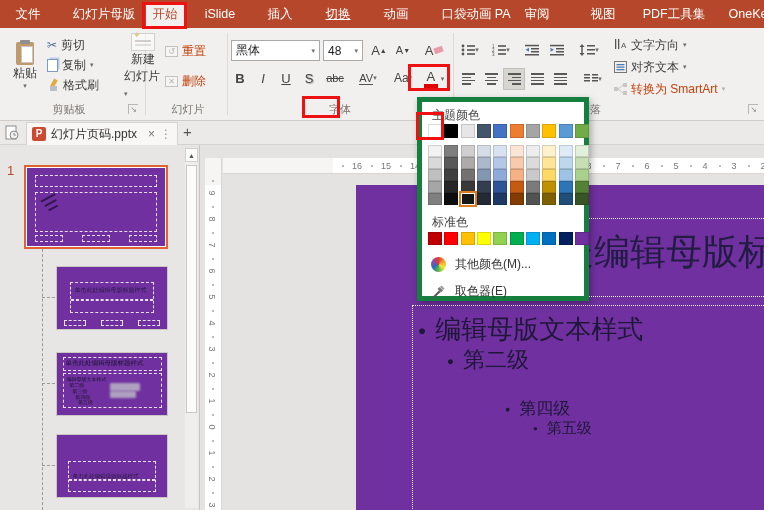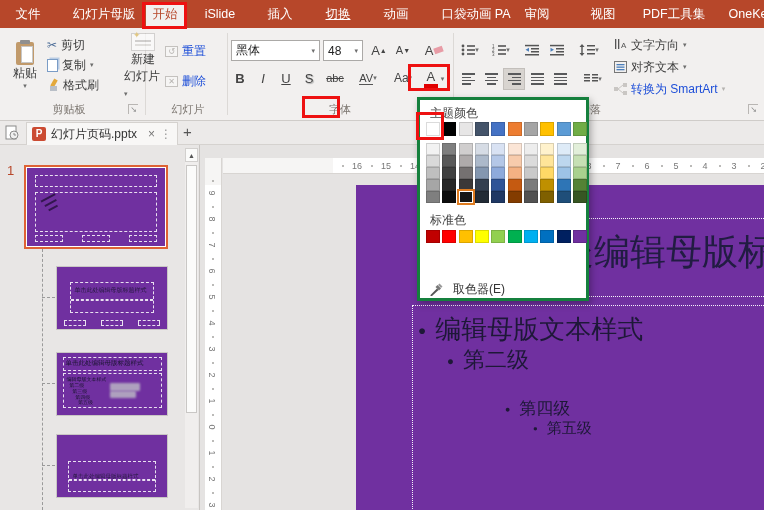--- a/index.html
+++ b/index.html
@@ -9,21 +9,21 @@
   
   .tabbar{position:absolute;left:0;top:0;width:764px;height:28px;background:#B7472A;}
   .rtab{position:absolute;top:0;height:28px;line-height:28px;color:#fff;font-size:12.5px;text-align:center;cursor:default;}
   .rtab.active{background:#F2F0EF;color:#B7472A;top:3px;height:25px;line-height:23px;}
   
   .ribbon{position:absolute;left:0;top:28px;width:764px;height:93px;background:#F2F0EF;border-bottom:1px solid #CFCCC9;}
   .gsep{position:absolute;top:5px;width:1px;height:82px;background:#DCD9D6;}
   .glabel{position:absolute;top:74px;font-size:11px;color:#7B756F;text-align:center;}
   .launcher{position:absolute;top:76px;width:10px;height:10px;border-left:1px solid #B9B6B3;border-top:1px solid #B9B6B3;font-size:8px;line-height:10px;color:#8a8a8a;text-align:center;}
   .btn-lbl{font-size:12px;color:#3d3d3d;}
-  .gray-lbl{color:#1d4ed8;}
+  .gray-lbl{color:#c2410c;}
   .dd{font-size:7px;color:#6d6d6d;}
   .smallbtn{position:absolute;height:18px;display:flex;align-items:center;gap:4px;font-size:12px;color:#3d3d3d;}
   .tool{position:absolute;display:flex;align-items:center;justify-content:center;color:#444;}
   .combo{position:absolute;height:21px;background:#fff;border:1px solid #ABA9A7;font-size:12px;color:#222;display:flex;align-items:center;padding:0 4px;justify-content:space-between;}
   .alignico{display:inline-block;}
   .alignico i{display:block;height:1.6px;background:#58595B;margin:1.6px 0;}
   .active-tool{background:#D8D4D0;border:1px solid #C3BFBB;}
   
   .doctabs{position:absolute;left:0;top:121px;width:764px;height:24px;background:#ECEAE9;border-bottom:1px solid #D5D2CF;}
   .dtab{position:absolute;left:26px;top:1px;width:152px;height:23px;background:#F8F7F6;border:1px solid #D5D2CF;border-bottom:none;display:flex;align-items:center;padding:0 5px;gap:5px;font-size:12px;color:#333;}
@@ -45,21 +45,21 @@
   .canvas{position:absolute;left:200px;top:145px;width:564px;height:365px;background:#E5E3E2;overflow:hidden;}
   .vruler{position:absolute;left:5px;top:13px;width:17px;height:352px;background:#F6F5F4;border-right:1px solid #D8D5D2;overflow:hidden;}
   .hruler{position:absolute;left:23px;top:13px;width:541px;height:16px;background:#F6F5F4;border-bottom:1px solid #D8D5D2;overflow:hidden;}
   .rnum{position:absolute;font-size:9px;color:#777;}
   .rtick{position:absolute;width:2px;height:2px;background:#A5A3A1;border-radius:50%;}
   .slide{position:absolute;left:156px;top:40px;width:420px;height:340px;background:#7030A0;}
   .ph{position:absolute;border:1px dashed rgba(255,255,255,.95);}
   .slidetext{position:absolute;color:#1E1838;white-space:nowrap;}
   .bullet{font-size:52%;vertical-align:18%;margin-right:9px;}
   
-  .cmenu{position:absolute;left:417px;top:97px;width:172px;height:204px;background:#fff;border:3px solid #15803d;box-shadow:2px 3px 7px rgba(0,0,0,.3);z-index:40;}
+  .cmenu{position:absolute;left:417px;top:97px;width:172px;height:204px;background:#fff;border:5px solid #15803d;box-shadow:2px 3px 7px rgba(0,0,0,.3);z-index:40;}
   .chead{position:absolute;left:10px;font-size:12px;color:#444;}
   .crow{position:absolute;left:6px;width:161px;display:flex;justify-content:space-between;}
   .swatch{width:14px;box-shadow:inset 0 0 0 1px rgba(0,0,0,.14);}
   .sel{outline:2px solid #DE7B1F;box-shadow:inset 0 0 0 1px #fff;z-index:2;}
   .cmi{position:absolute;left:0;width:172px;height:23px;display:flex;align-items:center;gap:9px;padding-left:9px;font-size:12px;color:#333;}
   .wheel{width:15px;height:15px;border-radius:50%;background:conic-gradient(#e23b2e,#f1a12f,#f7e73a,#58b747,#2e6fba,#8b4ba8,#e23b2e);flex:0 0 15px;}
   
   .anno{position:absolute;border:3px solid #EE1111;z-index:60;pointer-events:none;}
 </style>
 </head>
@@ -549,20 +549,24 @@
         <div class="swatch" style="height: 13px; background: rgb(255, 0, 0);"></div>
         <div class="swatch" style="height: 13px; background: rgb(255, 192, 0);"></div>
         <div class="swatch" style="height: 13px; background: rgb(255, 255, 0);"></div>
         <div class="swatch" style="height: 13px; background: rgb(146, 208, 80);"></div>
         <div class="swatch" style="height: 13px; background: rgb(0, 176, 80);"></div>
         <div class="swatch" style="height: 13px; background: rgb(0, 176, 240);"></div>
         <div class="swatch" style="height: 13px; background: rgb(0, 112, 192);"></div>
         <div class="swatch" style="height: 13px; background: rgb(0, 32, 96);"></div>
         <div class="swatch" style="height: 13px; background: rgb(112, 48, 160);"></div>
       </div>
+    <div class="cmi" style="top:151px;">
+      <span class="wheel"></span>
+      <span>其他颜色(M)...</span>
+    </div>
     <div class="cmi" style="top:178px;">
       <svg width="15" height="15">
           <path d="M1.5 13 L8 6.5 L9.5 8 L3 14 L1.5 14 Z" fill="#555"></path>
           <path d="M8.5 3 L12 6.5 L10 8.5 L6.5 5 Z" fill="#777"></path>
           <path d="M10.5 1.5 L13.5 4.5 L12 6 L9 3 Z" fill="#999"></path>
         </svg>
       <span>取色器(E)</span>
     </div>
   </div>
 

